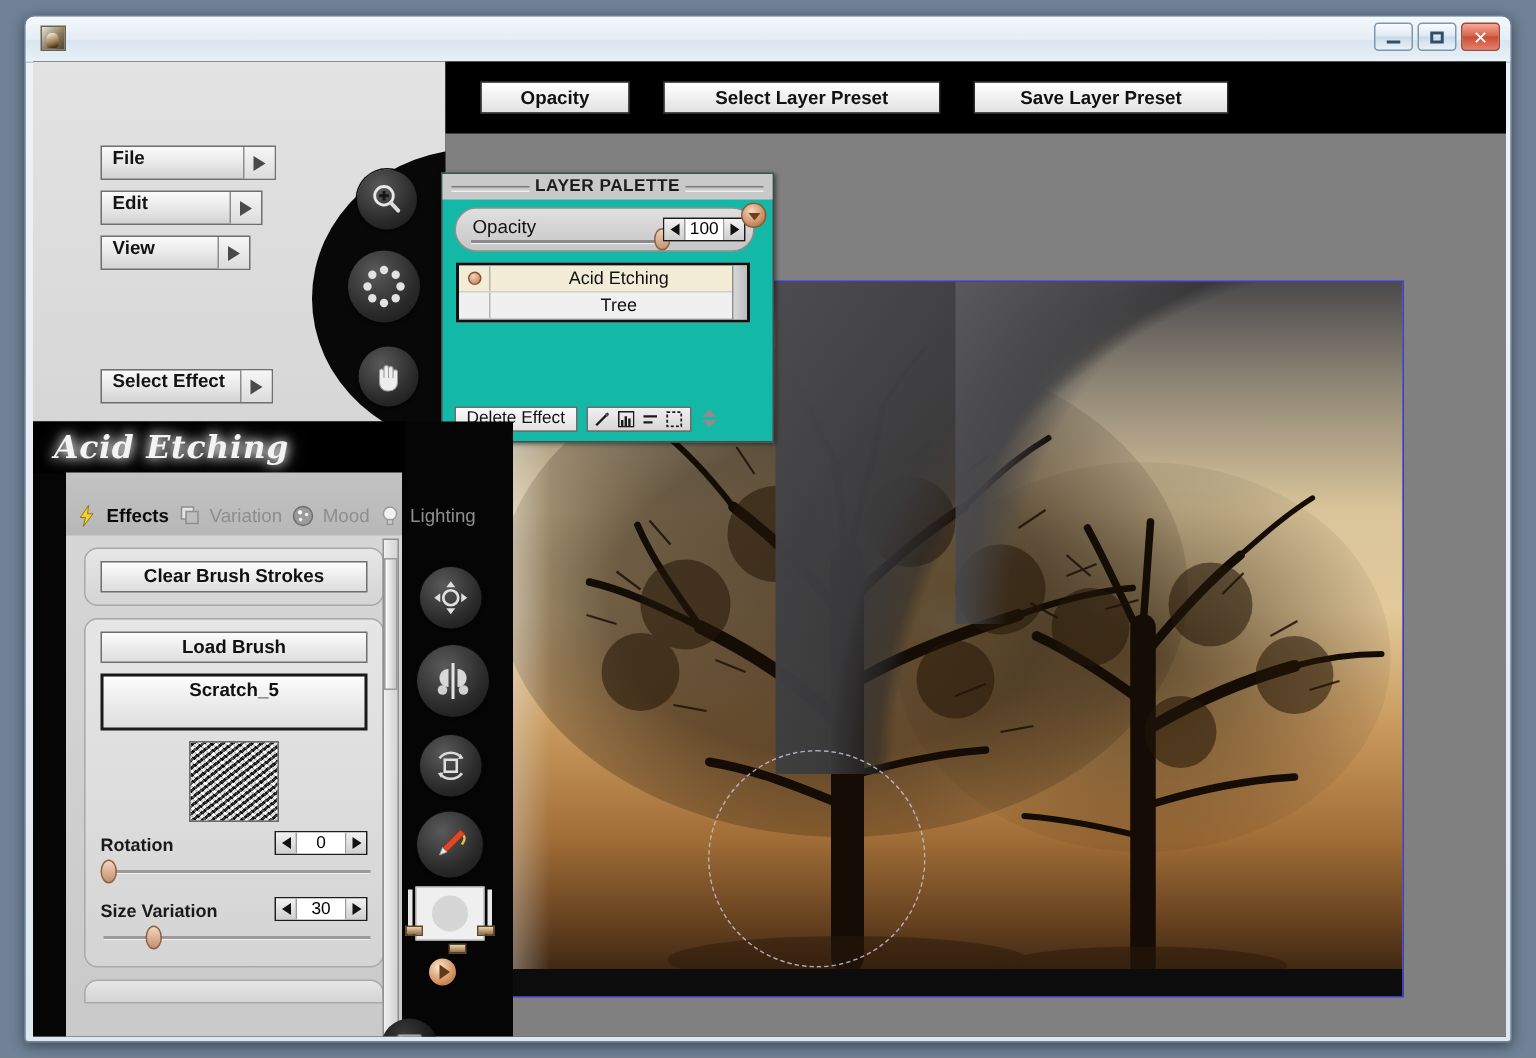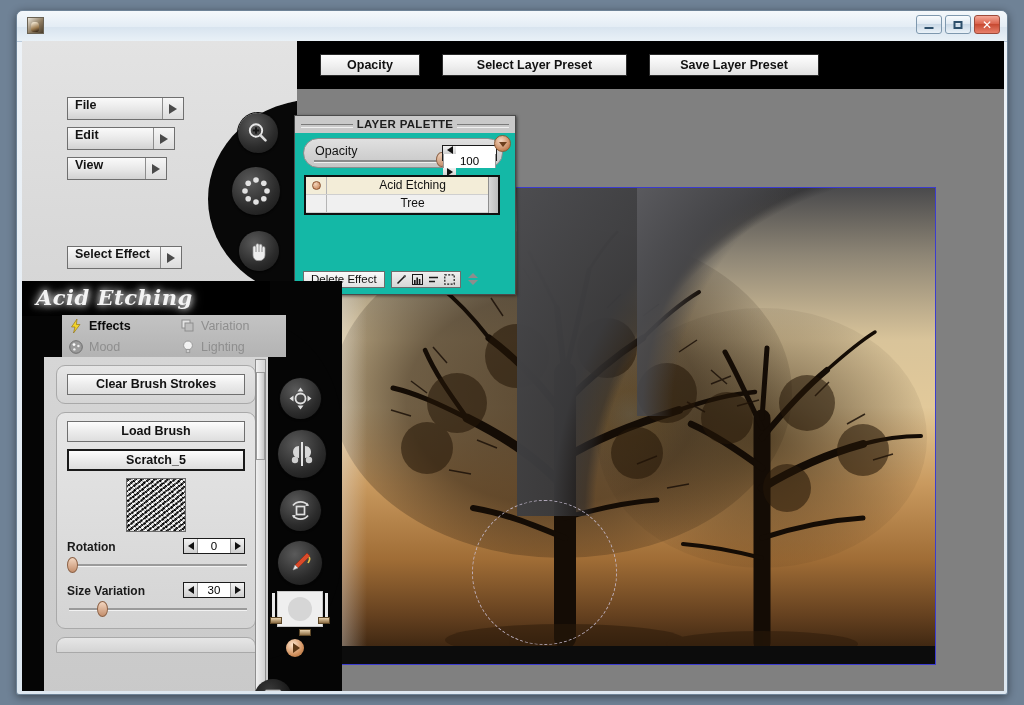--- a/index.html
+++ b/index.html
@@ -276,44 +276,44 @@
   .ae-title{
     position:absolute;left:0;top:240px;width:248px;height:35px;background:#000;
   }
   .ae-title span{
     position:absolute;left:14px;top:4px;font-size:21px;font-weight:bold;
     font-style:italic;color:#f3f3f3;letter-spacing:.5px;
     font-family:"DejaVu Serif",serif;
     text-shadow:0 0 7px #fff,0 0 12px rgba(255,255,255,.6);
   }
   .ae-tabs{
-    position:absolute;left:22px;top:274px;width:224px;height:42px;
+    position:absolute;left:22px;top:274px;width:224px;height:58px;
     background:linear-gradient(180deg,#c3c3c3,#b3b3b3);
-    display:grid;grid-template-columns:1fr 1fr;align-content:center;margin-left:18px;
+    display:grid;grid-template-columns:1fr 1fr 1fr 1fr;align-content:center;
   }
   .ae-tab{display:flex;align-items:center;gap:5px;padding-left:6px;height:21px;cursor:pointer;}
   .ae-tab .t{font-size:12.5px;}
   .ae-tab.on .t{color:#0a0a0a;font-weight:bold;}
   .ae-tab.off .t{color:#8e8e8e;}
   .ae-body{
     position:absolute;left:22px;top:316px;width:224px;height:340px;
     background:linear-gradient(180deg,#d6d6d6,#c9c9c9);overflow:hidden;
   }
   .grp{
     margin:8px 12px 0 12px;padding:8px 10px;
     background:linear-gradient(180deg,#e6e6e6,#d4d4d4);
     border:1px solid #a9a9a9;border-radius:9px;box-sizing:border-box;
   }
   .pbtn{
     display:block;width:100%;height:21px;line-height:19px;text-align:center;
     background:linear-gradient(180deg,#fdfdfd,#ececec 50%,#dedede);
     border:1px solid #6f6f6f;box-sizing:border-box;
     font-size:12.5px;font-weight:bold;color:#111;cursor:pointer;
   }
-  .pbtn.strong{border:2px solid #1a1a1a;height:22px;line-height:18px;}
+  .pbtn.strong{border:2px solid #1a1a1a;height:38px;line-height:18px;}
   .swatch{
     width:58px;height:52px;margin:7px auto 0 auto;border:1px solid #6a6a6a;
     background:
       repeating-linear-gradient(42deg,#efefef 0 2px,#2d2d2d 2px 3px,#9a9a9a 3px 5px,#151515 5px 6px),
       repeating-linear-gradient(-38deg,rgba(255,255,255,.7) 0 2px,rgba(0,0,0,.65) 2px 4px);
     background-blend-mode:overlay;
   }
   .srow{margin-top:8px;position:relative;height:36px;}
   .srow .nm{
     position:absolute;left:0;top:0;font-size:12px;font-weight:bold;color:#1a1a1a;
@@ -532,21 +532,21 @@
         <div class="sel-box"></div>
       </div>
 
       <div class="layer-palette">
         <div class="lp-title">LAYER PALETTE</div>
 
         <div class="opacity-row">
           <span class="opacity-lbl">Opacity</span>
           <span class="opacity-track"></span>
           <span class="opacity-knob"></span>
-          <span class="spin" style="right:5px;top:6px;width:55px;flex-direction:column;">
+          <span class="spin" style="right:5px;top:6px;width:55px;">
             <span class="ar l">
                 <i></i>
               </span>
             <span class="val">100</span>
             <span class="ar r">
                 <i></i>
               </span>
           </span>
         </div>
 

